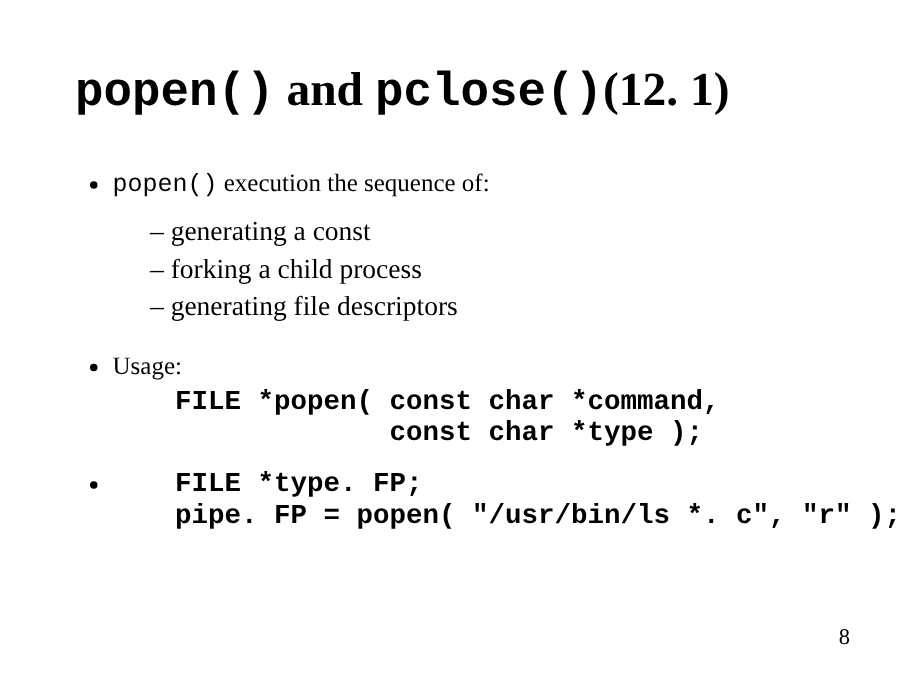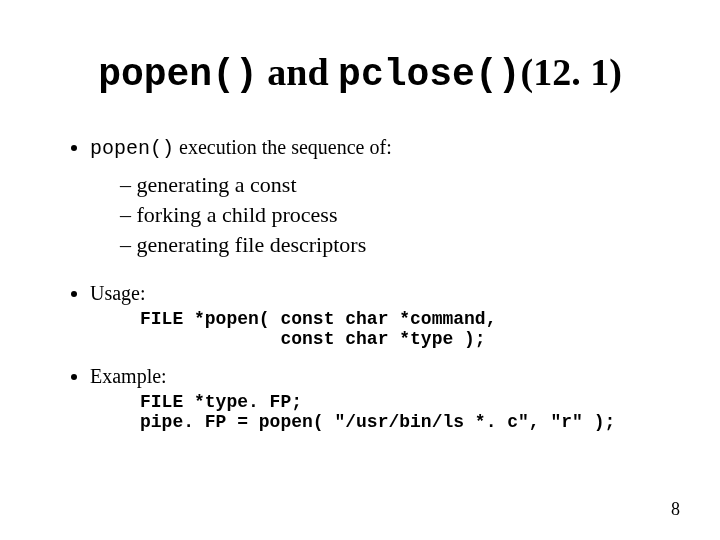--- a/index.html
+++ b/index.html
@@ -13,21 +13,20 @@
   }
   .slide {
     position: relative;
     width: 720px;
     height: 540px;
     box-sizing: border-box;
     padding: 50px 60px 30px 60px;
   }
   .title {
     font-size: 38px;
-    text-align: center;
     margin: 0 0 40px 0;
     white-space: nowrap;
   }
   .title .code {
     font-family: "Courier New", Courier, monospace;
     font-weight: bold;
   }
   .title .serif {
     font-family: "Times New Roman", Times, serif;
   }
@@ -53,21 +52,21 @@
     margin-bottom: 4px;
   }
   ul.sub > li::before {
     content: "–   ";
   }
   .code-inline {
     font-family: "Courier New", Courier, monospace;
   }
   .block {
     font-family: "Courier New", Courier, monospace;
-    font-size: 18px;
+    font-size: 22px;
     font-weight: bold;
     white-space: pre;
     margin: 4px 0 16px 50px;
   }
   .lbl {
     font-family: Liberation Serif, serif;
     font-size: 20px;
   }
   .pagenum {
     position: absolute;
@@ -95,20 +94,19 @@
       </ul>
     </li>
 
     <li>
       <span class="lbl">Usage:</span>
       <div class="block"><span>FILE *popen( const char *command,</span>
 <span>             const char *type );</span></div>
     </li>
 
     <li>
-      <span class="lbl">Example:</span>
       <div class="block"><span>FILE *type. FP;</span>
 <span>pipe. FP = popen( "/usr/bin/ls *. c", "r" );</span></div>
     </li>
   </ul>
 
   <div class="pagenum">8</div>
 </div>
 
 </body></html>

